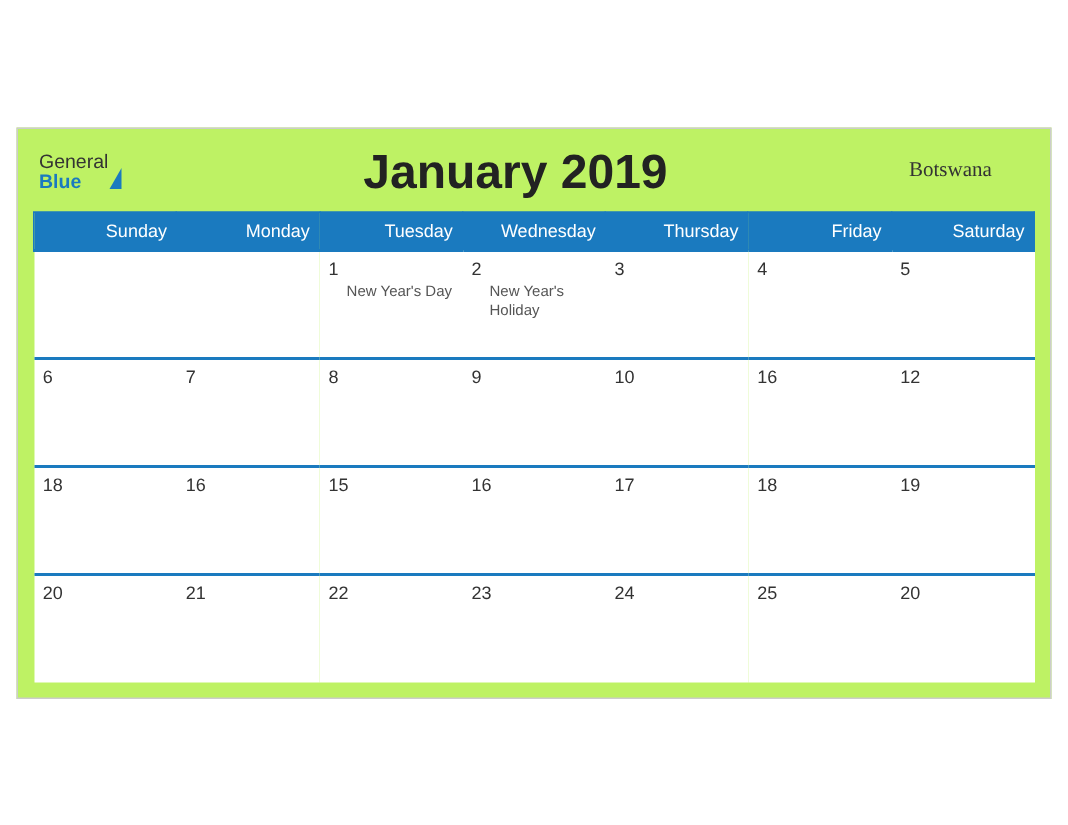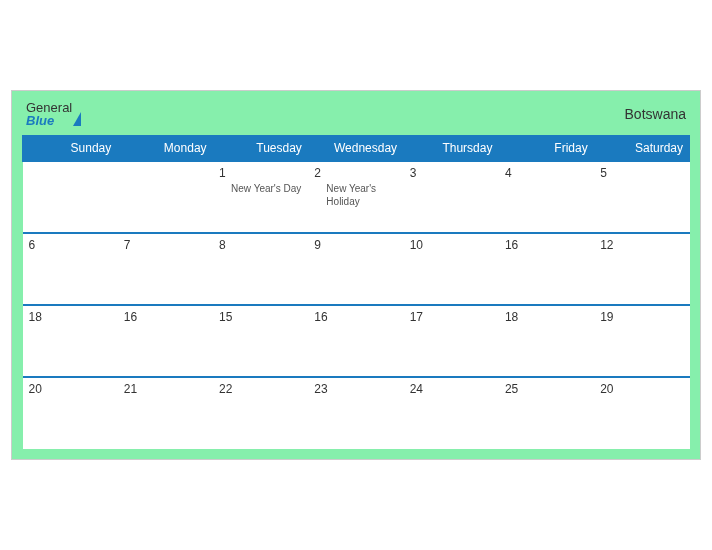--- a/index.html
+++ b/index.html
@@ -7,21 +7,21 @@
       font-family: Arial, sans-serif;
       background: #fff;
       width: 712px;
       height: 550px;
       display: flex;
       align-items: center;
       justify-content: center;
     }
     .calendar-container {
       width: 690px;
-      background: #86efac;
+      background: #bef264;
       border: 1px solid #ccc;
       padding: 10px 10px 10px 10px;
     }
     .calendar-header {
       display: flex;
       align-items: center;
       justify-content: space-between;
       margin-bottom: 8px;
       padding: 0 4px;
     }
@@ -32,34 +32,33 @@
     }
     .logo-general {
       font-size: 13px;
       color: #333;
       font-weight: normal;
     }
     .logo-blue {
       font-size: 13px;
       color: #1a7abf;
       font-weight: bold;
-      font-style: italic;
     }
     .calendar-title {
       font-size: 32px;
       font-weight: bold;
       color: #222;
       text-align: center;
       flex: 1;
     }
     .country-label {
       font-size: 14px;
       color: #333;
-      text-align: right;
       min-width: 80px;
+      font-family: Liberation Serif, serif;
     }
     .calendar-table {
       width: 100%;
       border-collapse: collapse;
     }
     .calendar-table thead tr th {
       background: #1a7abf;
       color: #fff;
       font-size: 12px;
       font-weight: normal;
@@ -120,20 +119,21 @@
   <div class="calendar-header">
     <div class="logo">
       <div class="logo-row">
         <div class="logo-text-block">
           <span class="logo-general">General</span>
           <span class="logo-blue">Blue</span>
         </div>
         <div class="logo-triangle"></div>
       </div>
     </div>
+    <div class="calendar-title">January 2019</div>
     <div class="country-label">Botswana</div>
   </div>
 
   <table class="calendar-table">
     <thead>
       <tr>
       <th>Sunday</th>
           <th>Monday</th>
           <th>Tuesday</th>
           <th>Wednesday</th>

